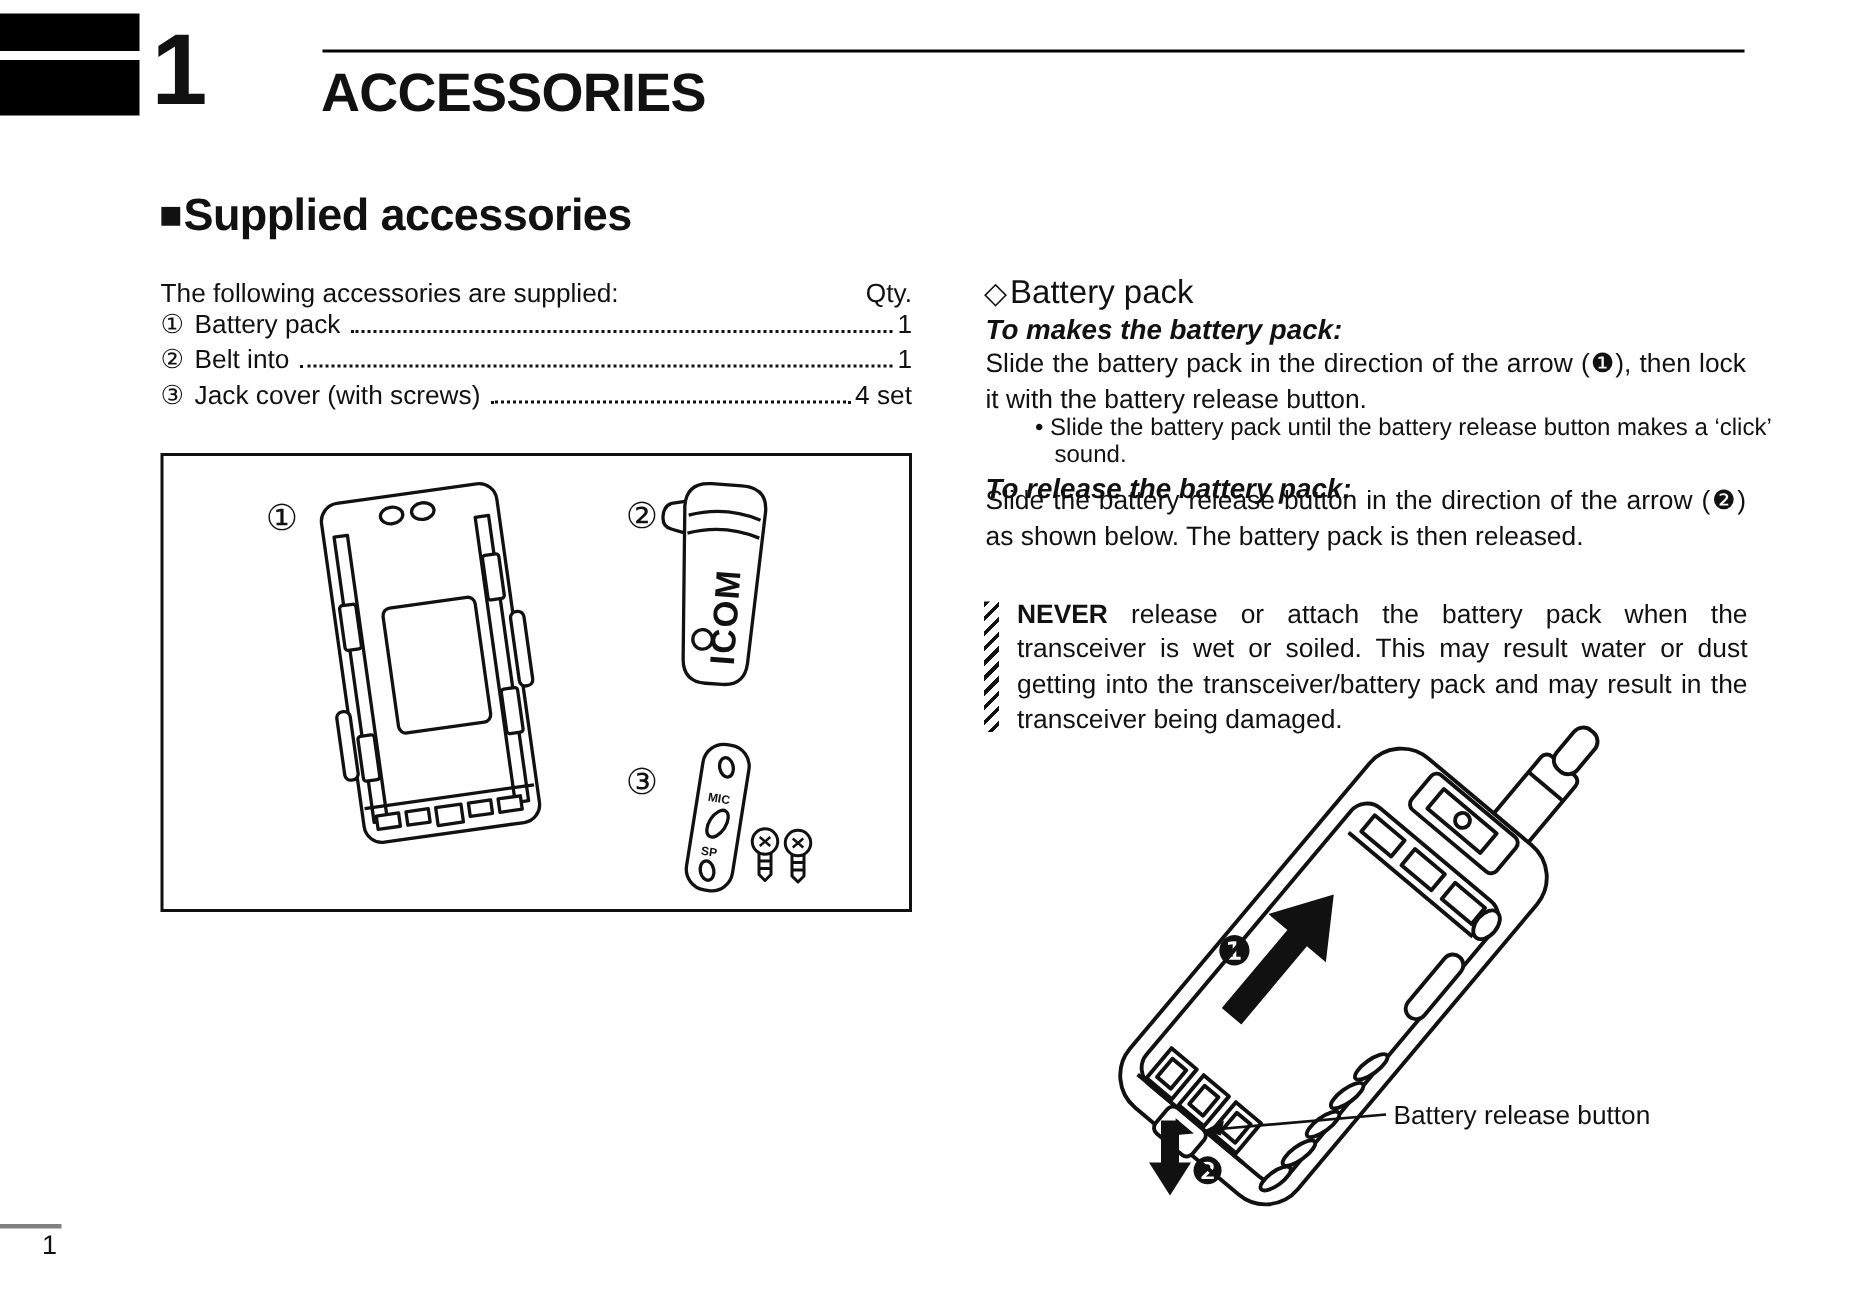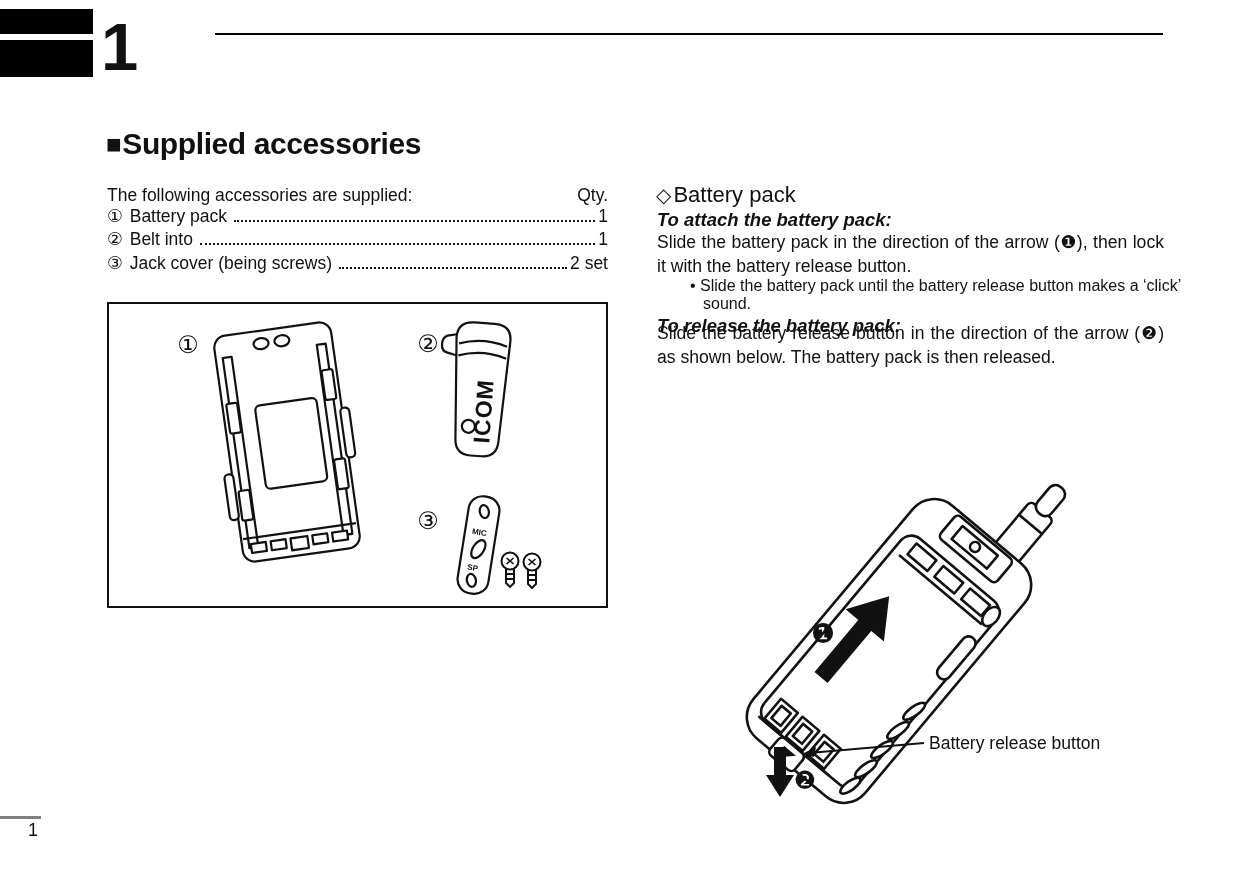--- a/index.html
+++ b/index.html
@@ -72,20 +72,21 @@
 
 <div class="page">
 
   <div class="chapter-tab">
     <div class="tab-bar-top"></div>
     <div class="tab-gap"></div>
     <div class="tab-bar-bottom"></div>
   </div>
   <div class="chapter-num">1</div>
   <div class="header-rule"></div>
+  <div class="chapter-title">ACCESSORIES</div>
 
   <div class="sec-heading" style="left:106px; top:127px;">
     <span class="sq">■</span><span>Supplied accessories</span>
   </div>
 
   <div class="supplied-intro">
     <span>The following accessories are supplied:</span>
     <span>Qty.</span>
   </div>
 
@@ -97,23 +98,23 @@
       <span class="acc-qty">1</span>
     </div>
     <div class="acc-row">
       <span class="acc-marker">②</span>
       <span class="acc-name">Belt into</span>
       <span class="acc-leader"></span>
       <span class="acc-qty">1</span>
     </div>
     <div class="acc-row">
       <span class="acc-marker">③</span>
-      <span class="acc-name">Jack cover (being screws)</span>
+      <span class="acc-name">Jack cover (with screws)</span>
       <span class="acc-leader"></span>
-      <span class="acc-qty">2 set</span>
+      <span class="acc-qty">4 set</span>
     </div>
   </div>
 
   <div class="fig-box">
     <svg viewBox="0 0 497 302">
 
       <text x="79" y="49" font-size="24" text-anchor="middle">①</text>
 
       <g transform="translate(178,138) rotate(-8)" fill="#fff" stroke="#111" stroke-width="2.2" stroke-linejoin="round">
         <rect x="-59" y="-114" width="118" height="228" rx="12"></rect>
@@ -173,27 +174,31 @@
         <path d="M -3.5,-12 L 3.5,-6 M 3.5,-12 L -3.5,-6" stroke-width="1.6"></path>
       </g>
     </svg>
   </div>
 
 
   <div class="sub-heading">
     <span class="dia">◇</span><span>Battery pack</span>
   </div>
 
-  <div class="proc-title" style="top:209px;">To attach the battery pack:</div>
+  <div class="proc-title" style="top:209px;">To makes the battery pack:</div>
   <div class="body-text" style="top:231px;">Slide the battery pack in the direction of the arrow (❶), then lock it with the battery release button.</div>
   <div class="note-text">• Slide the battery pack until the battery release button makes a ‘click’ sound.</div>
 
   <div class="proc-title" style="top:315px;">To release the battery pack:</div>
   <div class="body-text" style="top:322px;">Slide the battery release button in the direction of the arrow (❷) as shown below. The battery pack is then released.</div>
 
+  <div class="warning">
+    <span class="warning-hatch"></span>
+    <span class="warning-bold">NEVER</span><span> release or attach the battery pack when the transceiver is wet or soiled. This may result water or dust getting into the transceiver/battery pack and may result in the transceiver being damaged.</span>
+  </div>
 
   <div class="radio-fig">
     <svg viewBox="0 0 424 344">
       <g transform="translate(196,170) rotate(40)" fill="#fff" stroke="#111" stroke-width="2.6" stroke-linejoin="round">
 
         <rect x="12" y="-206" width="30" height="58" rx="5"></rect>
         <line x1="12" y1="-188" x2="42" y2="-188"></line>
         <rect x="18" y="-236" width="18" height="34" rx="8"></rect>
 
         <rect x="-73" y="-152" width="146" height="304" rx="28"></rect>

